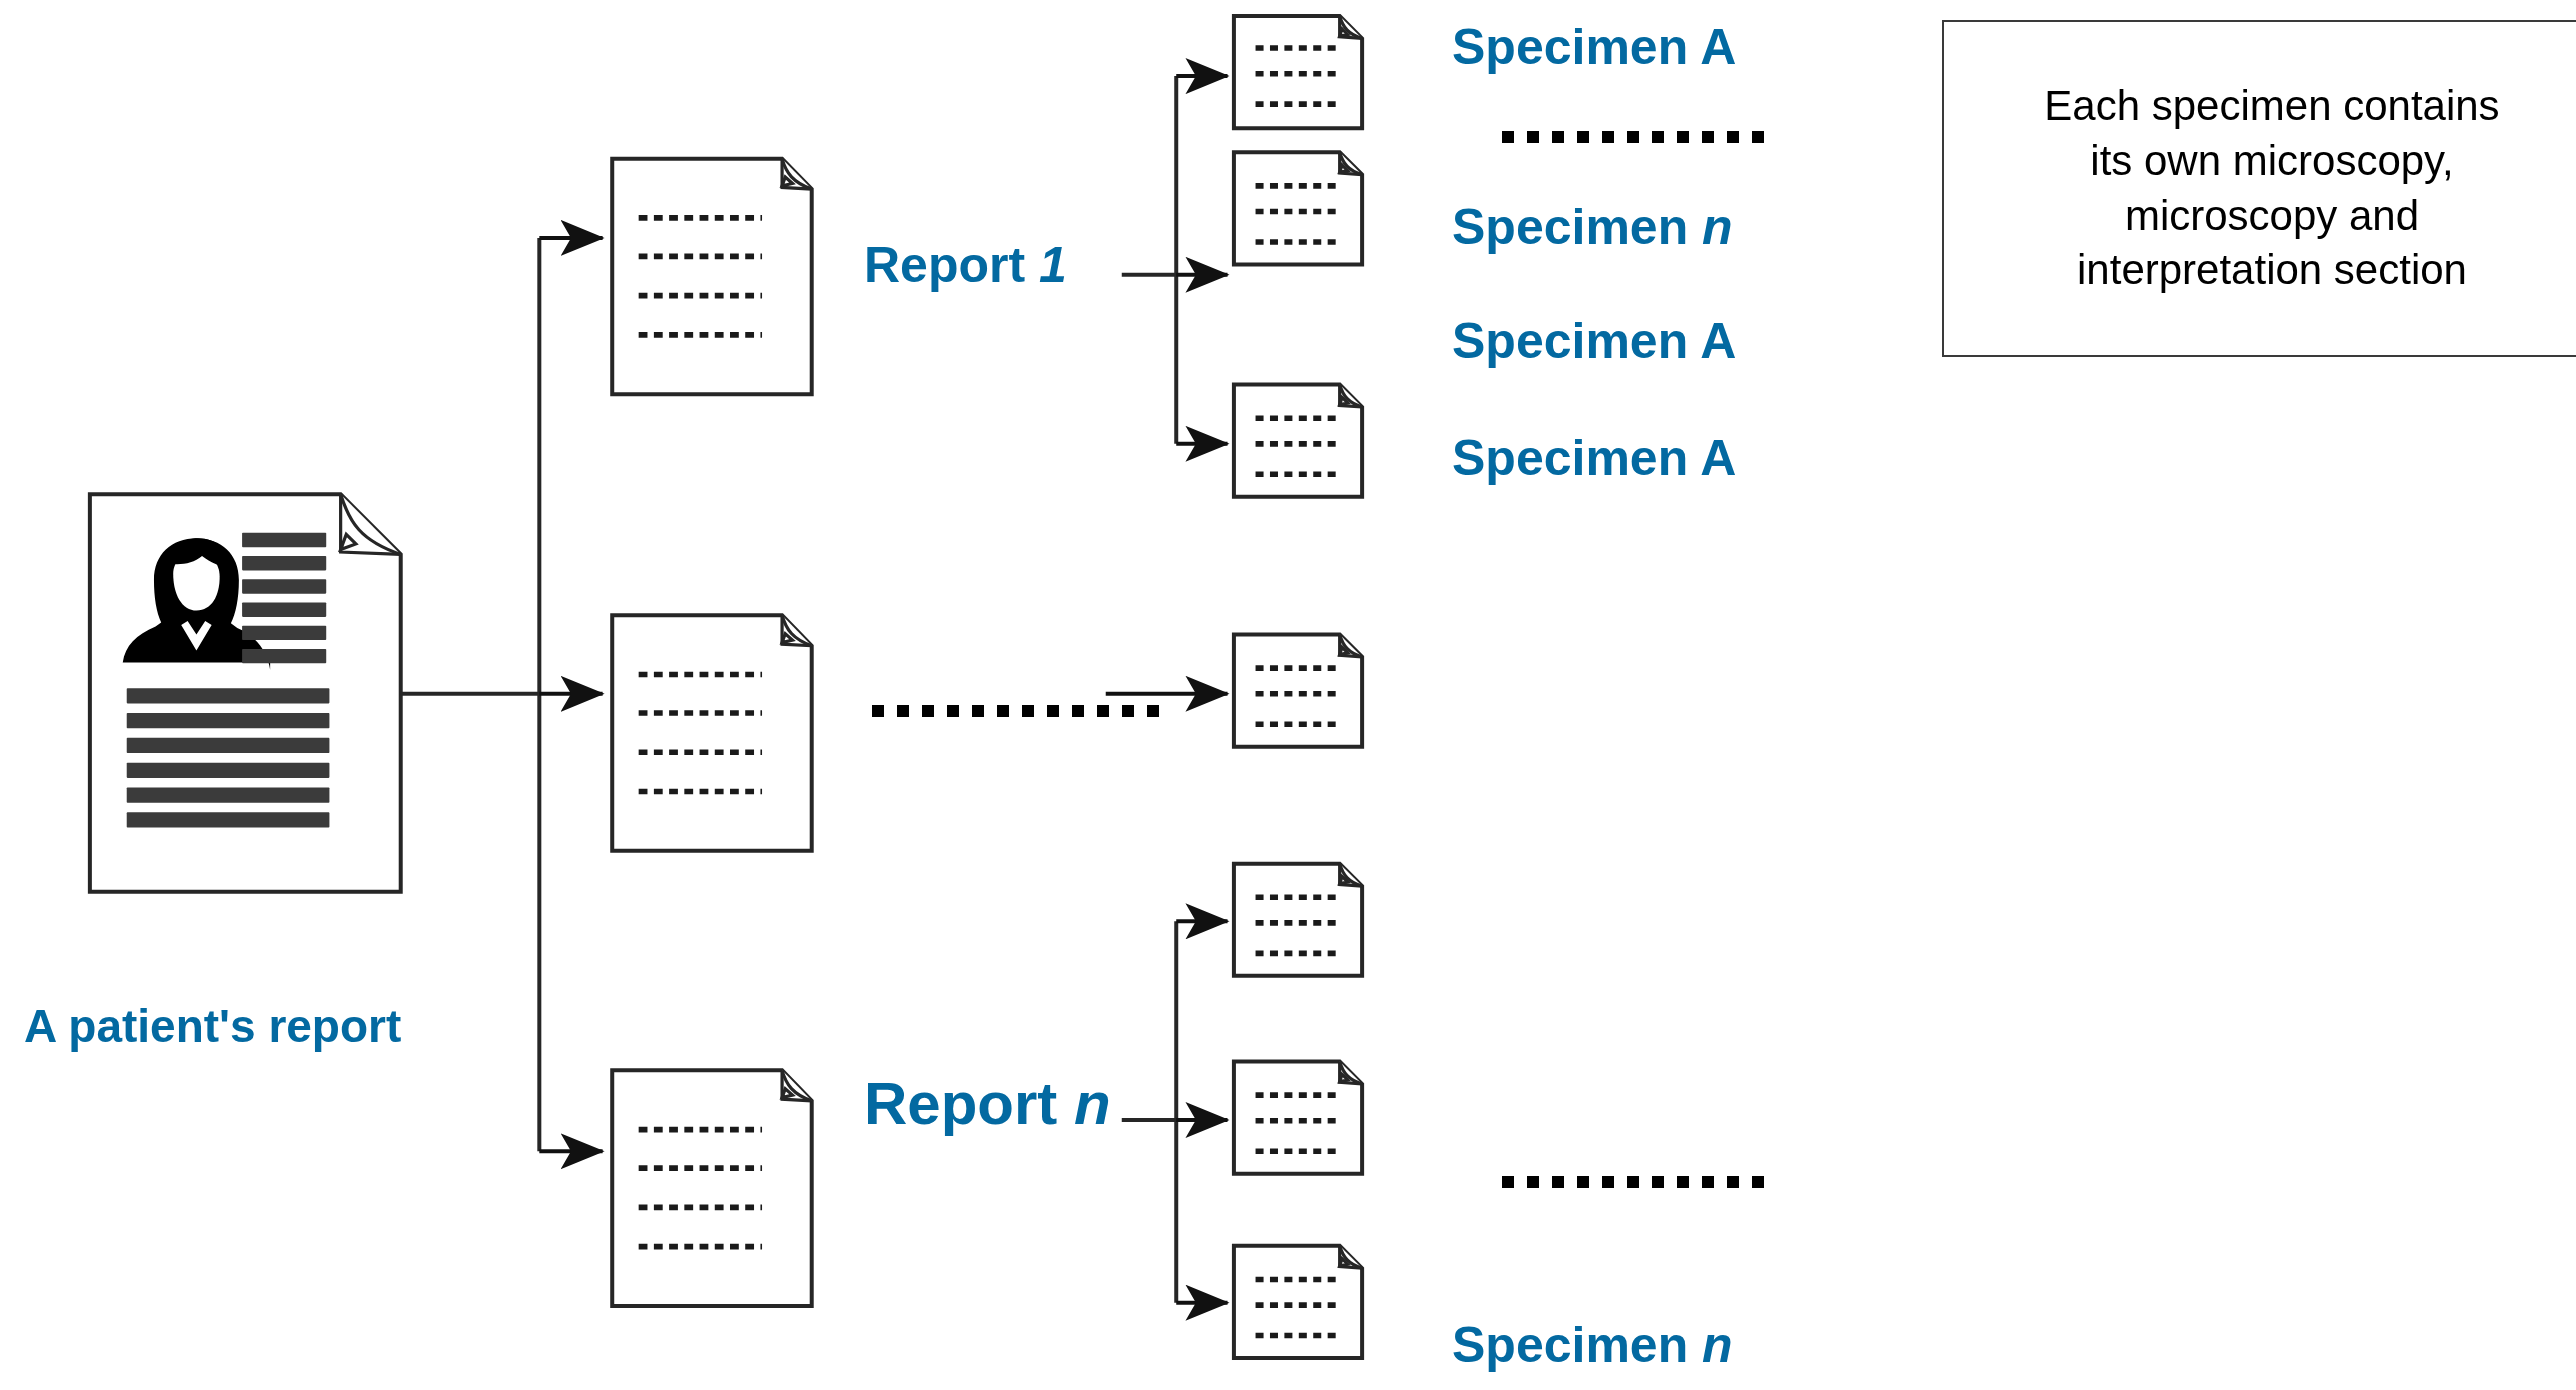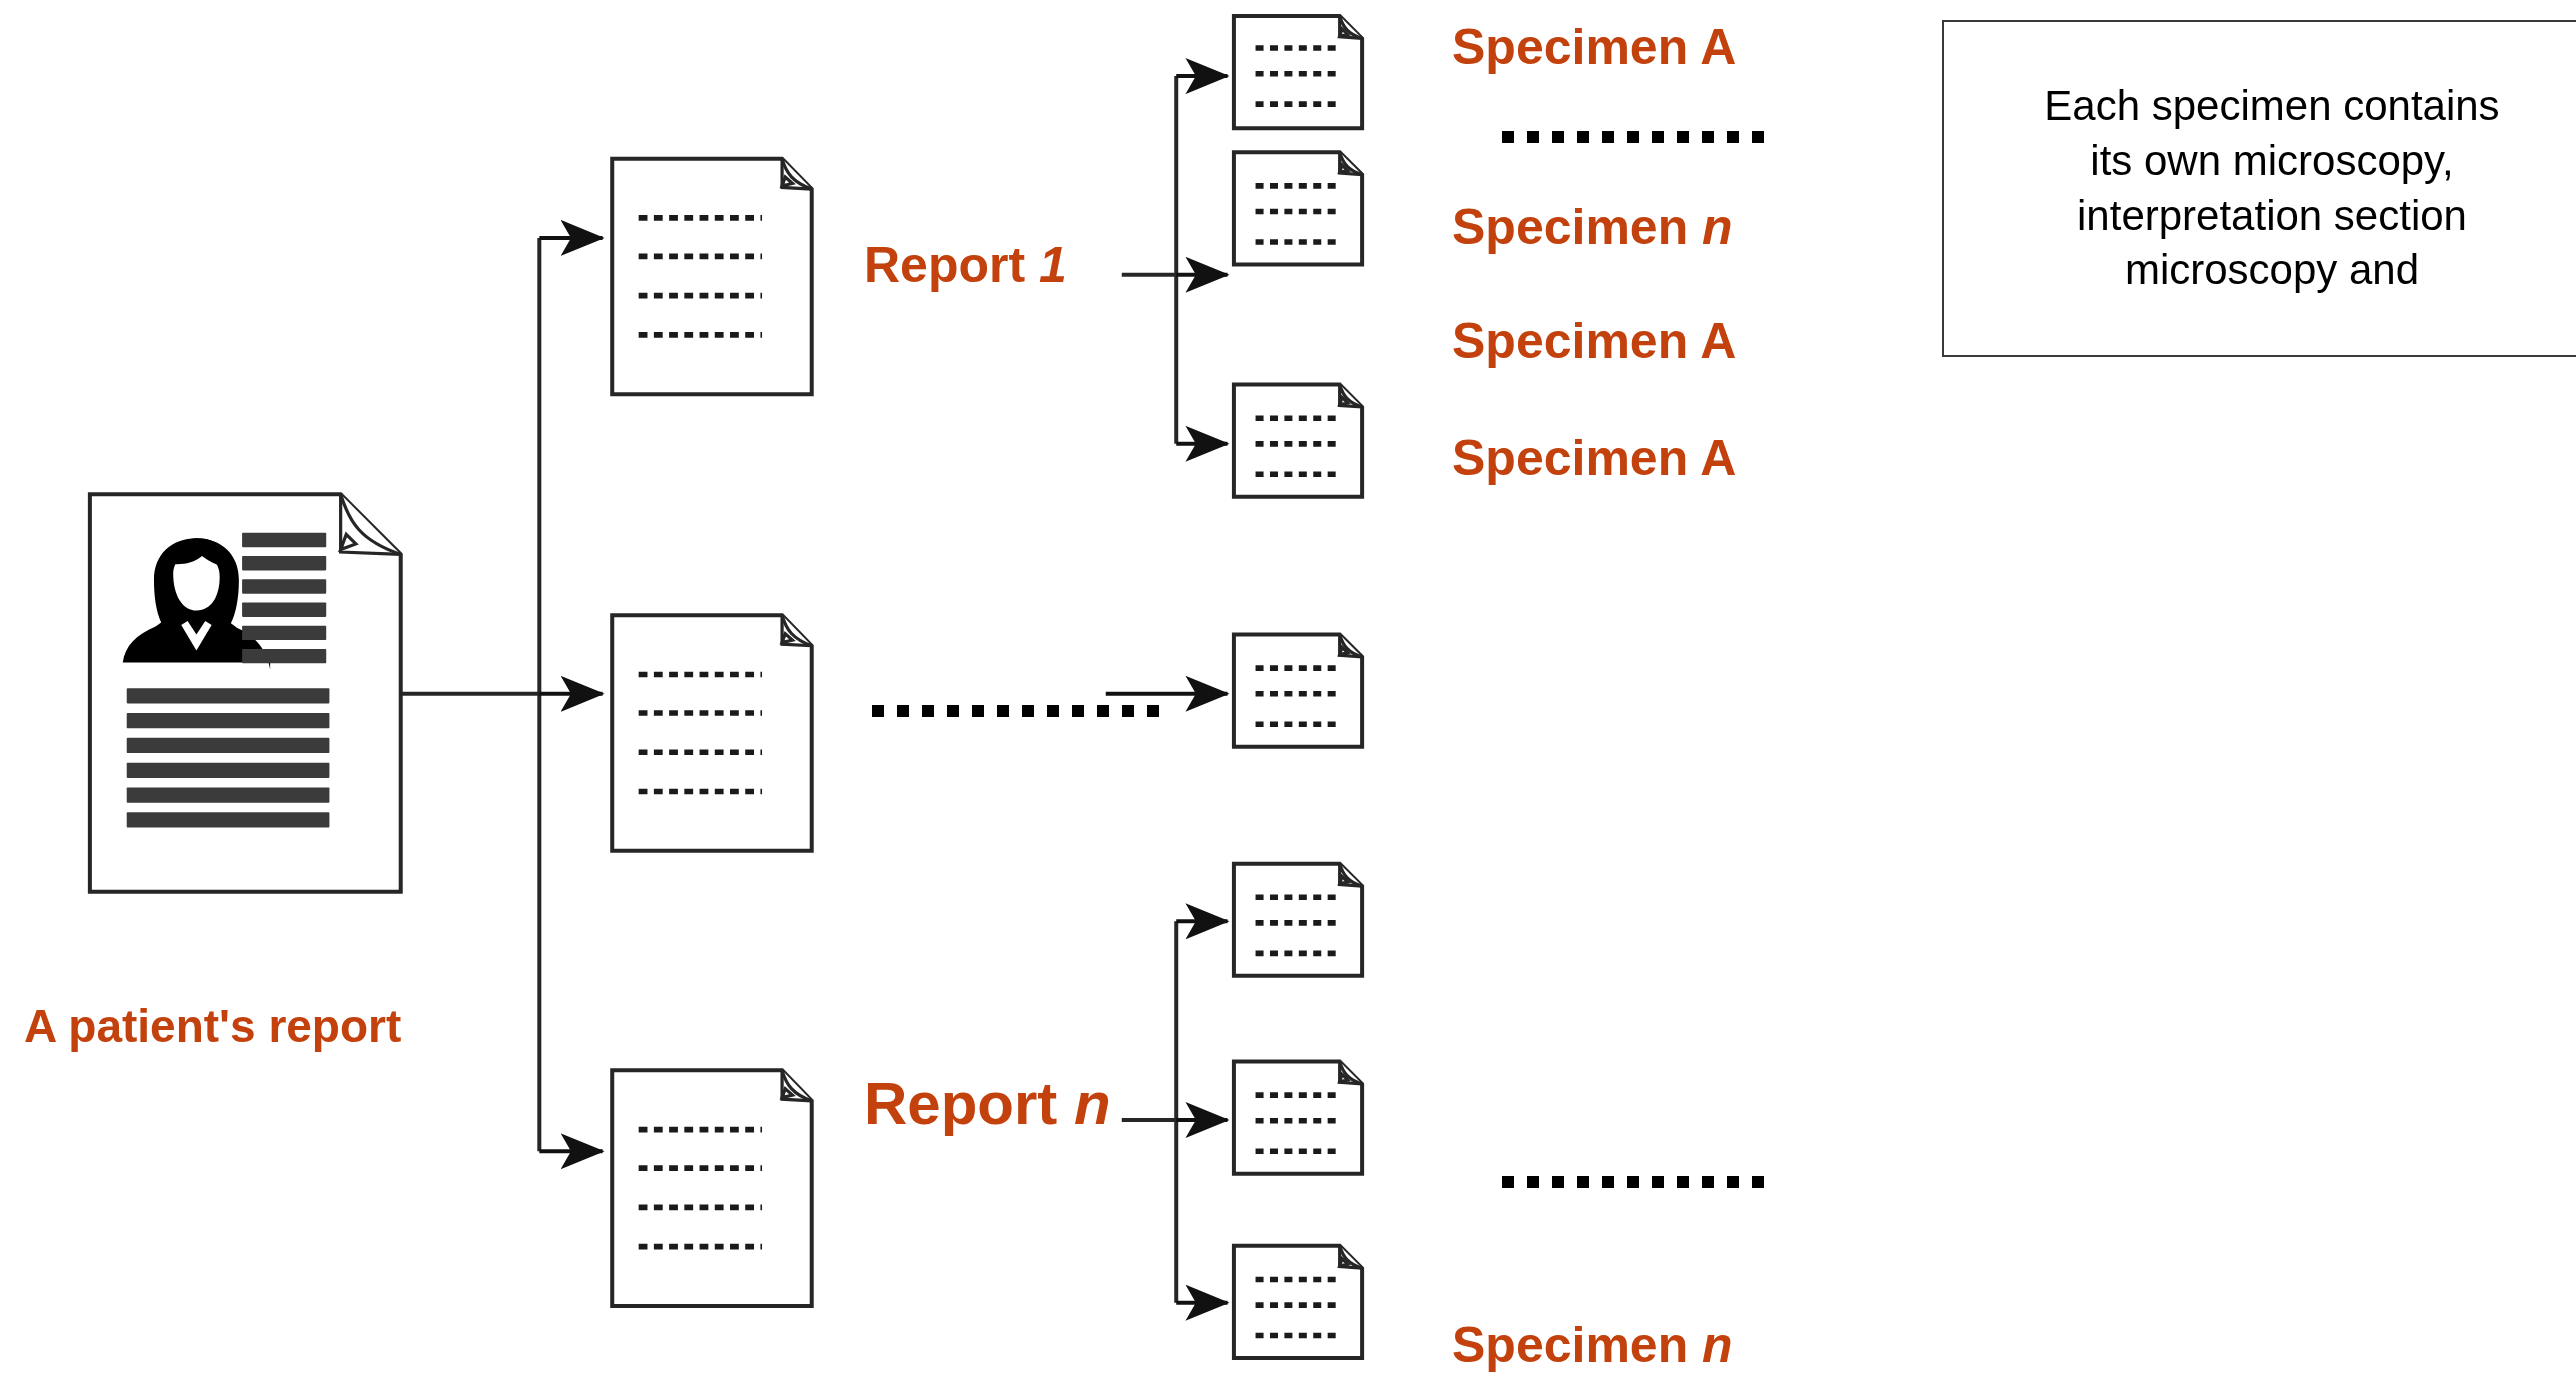--- a/index.html
+++ b/index.html
@@ -18,21 +18,21 @@
   .layer {
     position: absolute;
     left: 0;
     top: 0;
     width: 2576px;
     height: 1390px;
   }
   .lbl {
     position: absolute;
     white-space: nowrap;
-    color: #c2410c;
+    color: #0369a1;
     line-height: 1;
   }
   .lbl-bold {
     font-weight: bold;
   }
   .ital {
     font-style: italic;
   }
   .note-box {
     position: absolute;
@@ -342,19 +342,19 @@
       <i></i>
   </div>
   <div class="lbl lbl-bold" style="left:1452px; top:1320px; font-size:50px;">
     <span>Specimen </span><span class="ital">n</span>
   </div>
 
   <div class="note-box" style="left:1942px; top:20px; width:660px; height:337px;">
     <div class="note-text">
       <div>Each specimen contains</div>
       <div>its own microscopy,</div>
+      <div>microscopy and</div>
       <div>interpretation section</div>
-      <div>microscopy and</div>
     </div>
   </div>
 
 </div>
 
 
 </body></html>

